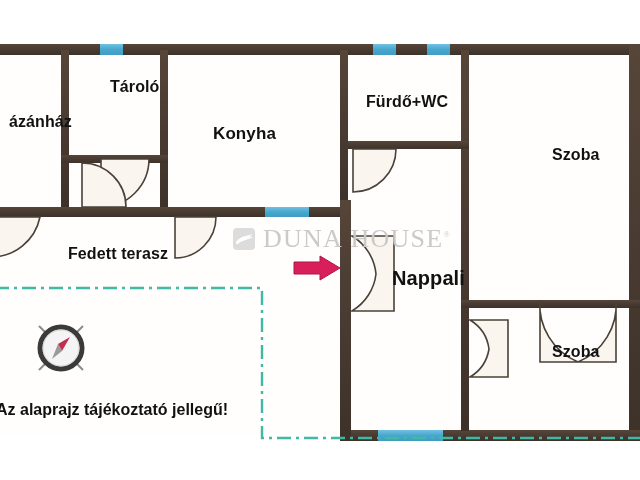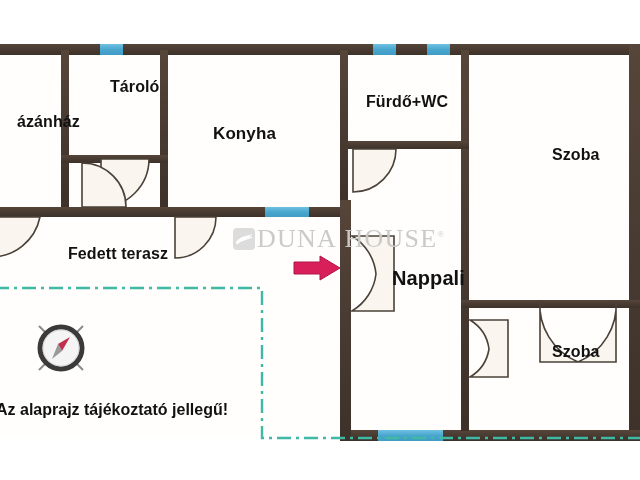--- a/index.html
+++ b/index.html
@@ -37,20 +37,21 @@
     position: absolute;
     font-family: "Liberation Sans", sans-serif;
     font-weight: bold;
     color: #111111;
     white-space: nowrap;
   }
   .wm {
     position: absolute;
     display: flex;
     align-items: center;
+    gap: 6px;
     opacity: 0.98;
   }
   .wm-text {
     font-family: "Liberation Serif", serif;
     color: #c9c9c9;
     font-size: 26px;
     letter-spacing: 1.2px;
     line-height: 1;
     white-space: nowrap;
   }
@@ -167,21 +168,21 @@
     <svg width="26" height="26" viewBox="0 0 26 26">
       <rect x="2" y="2" width="22" height="22" rx="4" fill="#dcdcdc"></rect>
       <path d="M5 16 C9 10, 17 10, 21 8 C18 14, 10 15, 5 18 Z" fill="#ffffff"></path>
       <path d="M6 18 C10 13, 18 13, 21 11" fill="none" stroke="#ffffff" stroke-width="1.4"></path>
     </svg>
     <div class="wm-text">
       <span>DUNA</span><span>&nbsp;</span><span>HOUSE</span><span class="wm-reg">®</span>
     </div>
   </div>
 
-  <div class="room-label" style="left:17px; top:113px; font-size:16px;">ázánház</div>
+  <div class="room-label" style="left:9px; top:113px; font-size:16px;">ázánház</div>
 
   <div class="room-label" style="left:74px; top:78px; font-size:16px;margin-left:36px;">Tároló</div>
 
   <div class="room-label" style="left:213px; top:124px; font-size:17px;">Konyha</div>
 
   <div class="room-label" style="left:366px; top:93px; font-size:16px;">Fürdő+WC</div>
 
   <div class="room-label" style="left:552px; top:146px; font-size:16px;">Szoba</div>
 
   <div class="room-label" style="left:552px; top:343px; font-size:16px;">Szoba</div>

